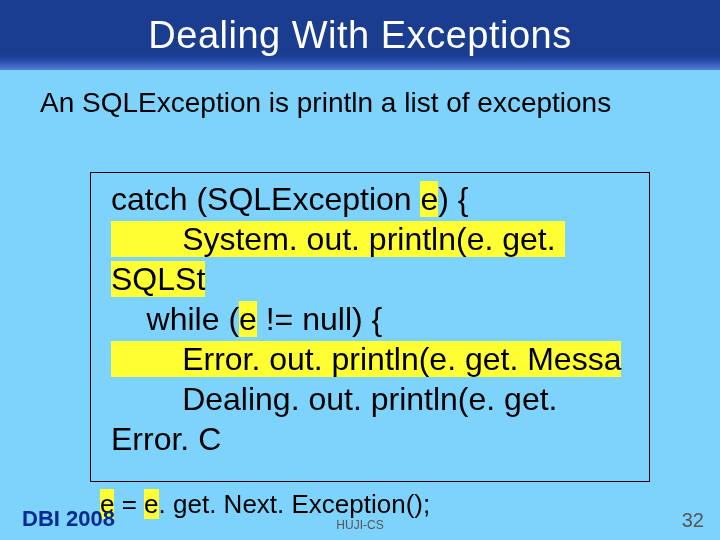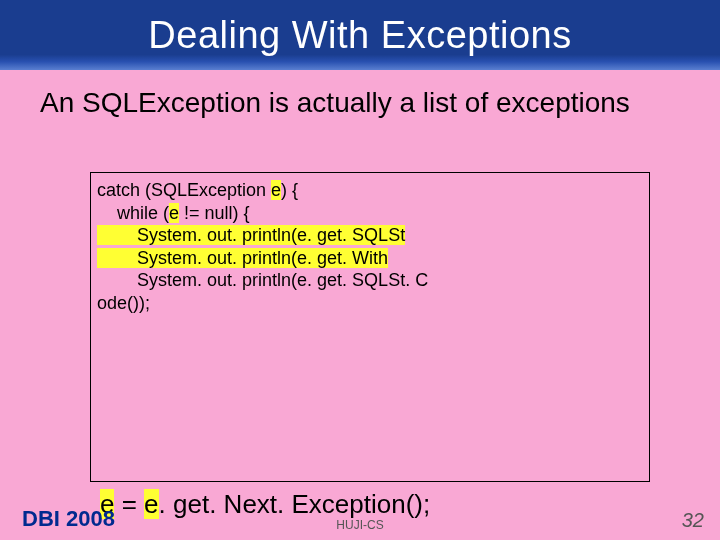--- a/index.html
+++ b/index.html
@@ -1,17 +1,17 @@
 <!DOCTYPE html>
 <html><head>
 <meta charset="utf-8">
 <style>
   * { margin: 0; padding: 0; box-sizing: border-box; }
   html, body { width: 720px; height: 540px; font-family: Arial, Helvetica, sans-serif; background: #fff; overflow: hidden; }
-  .slide { width: 720px; height: 540px; position: relative; background: #f9a8d4; }
+  .slide { width: 720px; height: 540px; position: relative; background: #7dd3fc; }
   .title-band {
     width: 100%;
     height: 70px;
     background: linear-gradient(to bottom, #1a3d8f 0%, #1a3d8f 78%, #2850b0 88%, #5a7fd0 100%);
     display: flex;
     align-items: center;
     justify-content: center;
   }
   .title-text {
     color: #fff;
@@ -28,22 +28,22 @@
     color: #000;
     line-height: 1.2;
   }
   .code-box {
     position: absolute;
     top: 172px;
     left: 90px;
     width: 560px;
     height: 310px;
     border: 1.5px solid #000;
-    padding: 6px 6px;
-    font-size: 18px;
+    padding: 6px 20px;
+    font-size: 32px;
     line-height: 1.25;
     color: #000;
     font-family: Arial, Helvetica, sans-serif;
     overflow: visible;
   }
   .code-box .line { white-space: pre-wrap; word-break: break-word; }
   .hl { background: #ffff33; }
   .footer-left {
     position: absolute;
     left: 10px;
@@ -60,48 +60,46 @@
     bottom: 8px;
     color: #555;
     font-size: 12px;
   }
   .footer-right {
     position: absolute;
     right: 16px;
     bottom: 8px;
     color: #555;
     font-size: 20px;
-    font-style: italic;
   }
   .overflow-line {
     position: absolute;
     left: 100px;
     bottom: 20px;
     font-size: 26px;
     color: #000;
   }
 </style>
 </head>
 <body>
 
 <div class="slide">
 
   <div class="title-band">
     <div class="title-text">Dealing With Exceptions</div>
   </div>
 
-  <div class="body-text">An SQLException is actually a list of exceptions</div>
+  <div class="body-text">An SQLException is println a list of exceptions</div>
 
   <div class="code-box">
     <div class="line"><span>catch (SQLException </span><span class="hl">e</span><span>) {</span></div>
+    <div class="line"><span class="hl">        System. out. println(e. get. SQLSt</span></div>
     <div class="line"><span>    while (</span><span class="hl">e</span><span> != null) {</span></div>
-    <div class="line"><span class="hl">        System. out. println(e. get. SQLSt</span></div>
-    <div class="line"><span class="hl">        System. out. println(e. get. With</span></div>
-    <div class="line">        System. out. println(e. get. SQLSt. C</div>
-    <div class="line">ode());</div>
+    <div class="line"><span class="hl">        Error. out. println(e. get. Messa</span></div>
+    <div class="line">        Dealing. out. println(e. get. Error. C</div>
   </div>
 
   <div class="overflow-line"><span>        </span><span class="hl">e</span><span> = </span><span class="hl">e</span><span>. get. Next. Exception();</span></div>
 
   <div class="footer-left">DBI 2008</div>
   <div class="footer-center">HUJI-CS</div>
   <div class="footer-right">32</div>
 
 </div>
 

